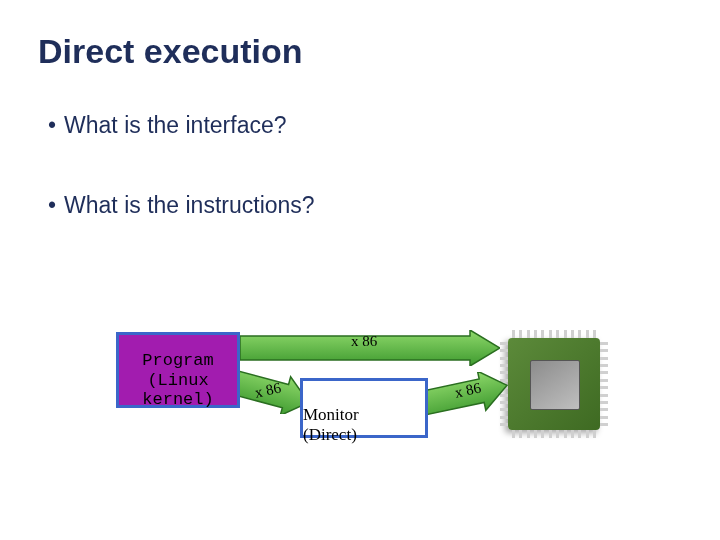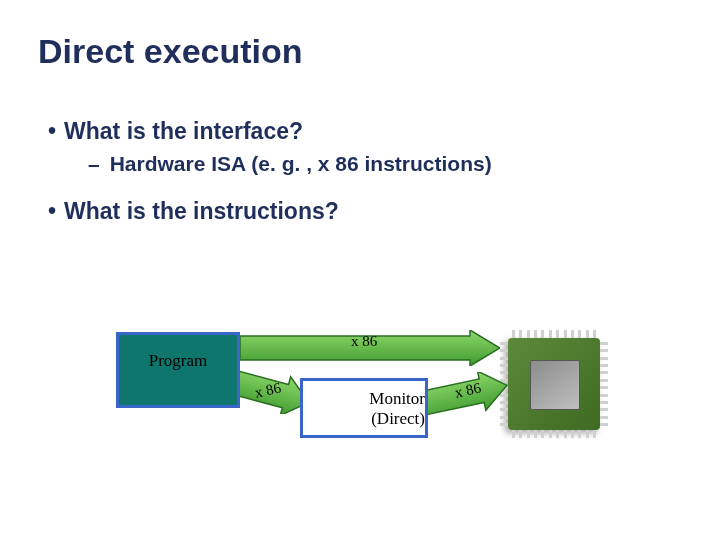--- a/index.html
+++ b/index.html
@@ -21,64 +21,63 @@
     position: absolute;
     left: 38px;
     top: 32px;
     font-size: 34px;
     font-weight: bold;
     color: #1f2e5a;
   }
   .b1 {
     position: absolute;
     font-size: 23px;
-    font-weight: bold;
+    font-weight: normal;
     color: #1f2e5a;
-    margin-top: 6px;
   }
   .b1 .bullet { padding-right: 8px; }
   .b2 {
     position: absolute;
     font-size: 21px;
     font-weight: bold;
     color: #1f2e5a;
   }
   .b2 .dash { padding-right: 10px; }
 
   
   .program-box {
     position: absolute;
     left: 116px;
     top: 332px;
     width: 124px;
     height: 76px;
     border: 3px solid #3b66c9;
-    background: #0f766e;
+    background: #a21caf;
     box-sizing: border-box;
     text-align: center;
-    font-family: Liberation Serif, serif;
+    font-family: Liberation Mono, monospace;
     font-size: 17px;
     line-height: 1.15;
     padding-top: 16px;
     color: #000;
   }
   .monitor-box {
     position: absolute;
     left: 300px;
     top: 378px;
     width: 128px;
     height: 60px;
     border: 3px solid #3b66c9;
     background: #fff;
     box-sizing: border-box;
-    text-align: right;
+    text-align: left;
     font-family: "Times New Roman", serif;
     font-size: 17px;
     line-height: 1.15;
-    padding-top: 8px;
+    padding-top: 24px;
     color: #000;
   }
   .arrow-label {
     position: absolute;
     font-family: "Times New Roman", serif;
     font-size: 15px;
     color: #000;
     text-align: center;
     z-index: 5;
   }
@@ -121,41 +120,39 @@
 </style>
 </head>
 <body>
 
 <div class="slide">
 
   <div class="title">Direct execution</div>
 
   <div class="b1" style="left:48px; top:112px;">
     <span class="bullet">•</span><span>What is the interface?</span>
-  </div>
-  <div class="b2" style="left:88px; top:152px;">
-    <span class="dash">–</span><span>Hardware ISA (e. g. , x 86 instructions)</span>
   </div>
   <div class="b1" style="left:48px; top:192px;">
     <span class="bullet">•</span><span>What is the instructions?</span>
   </div>
 
   <svg style="position:absolute; left:240px; top:330px; z-index:1;" width="260" height="36">
     <defs>
       <linearGradient id="gArrow" x1="0" y1="0" x2="0" y2="1">
         <stop offset="0%" stop-color="#8fd96b"></stop>
         <stop offset="100%" stop-color="#3e9a2f"></stop>
       </linearGradient>
     </defs>
     <polygon points="0,6 230,6 230,0 260,18 230,36 230,30 0,30" fill="url(#gArrow)" stroke="#2a6e20" stroke-width="1.5"></polygon>
   </svg>
   <div class="arrow-label" style="left:344px; top:333px; width:40px;">x 86</div>
 
   <div class="program-box" style="z-index:3;">
     <div>Program</div>
+    <div>(Linux kernel)</div>
   </div>
 
   <svg style="position:absolute; left:230px; top:370px; z-index:2;" width="80" height="44">
     <polygon transform="rotate(15 40 22)" points="0,10 56,10 56,2 80,22 56,42 56,34 0,34" fill="url(#gArrow)" stroke="#2a6e20" stroke-width="1.5"></polygon>
   </svg>
   <div class="arrow-label tilt" style="left:250px; top:382px; width:36px; z-index:4;">x 86</div>
 
   <div class="monitor-box" style="z-index:3;">
     <div>Monitor</div>
     <div>(Direct)</div>

